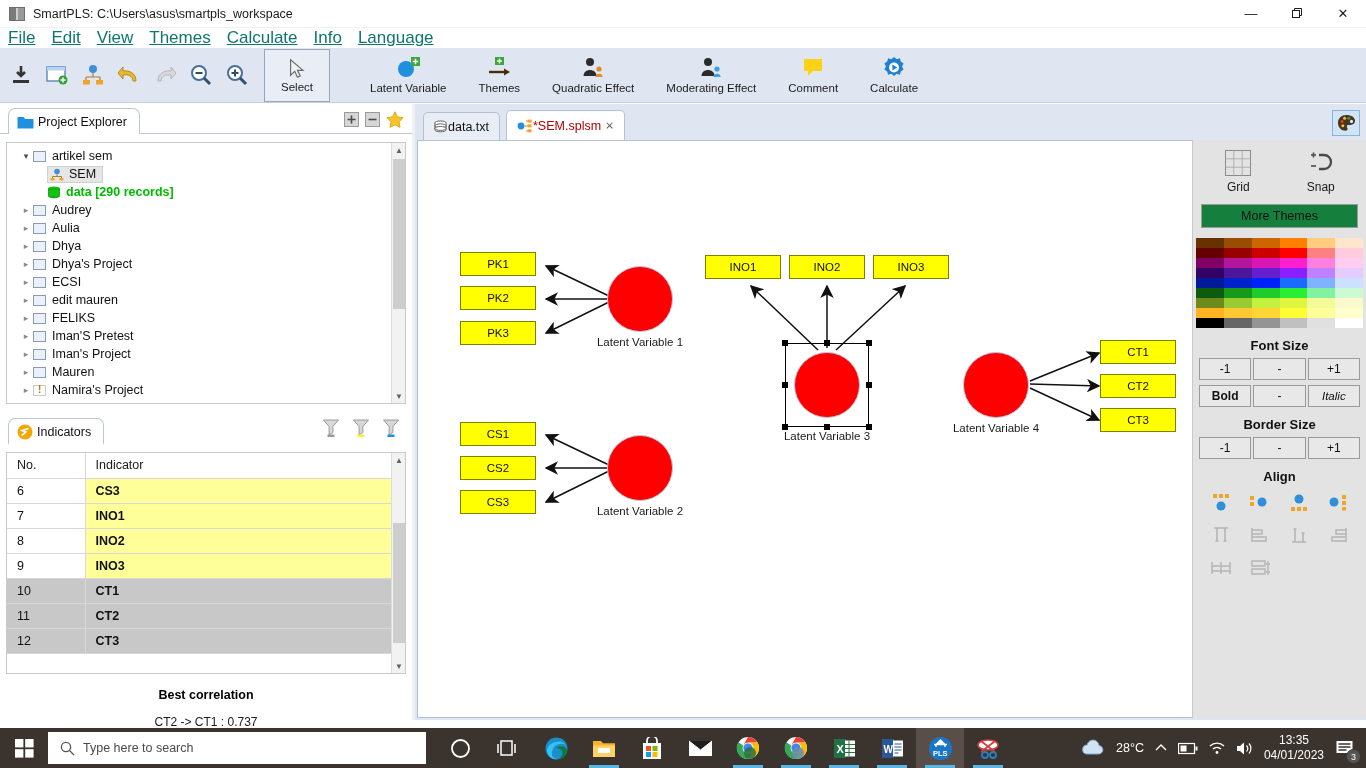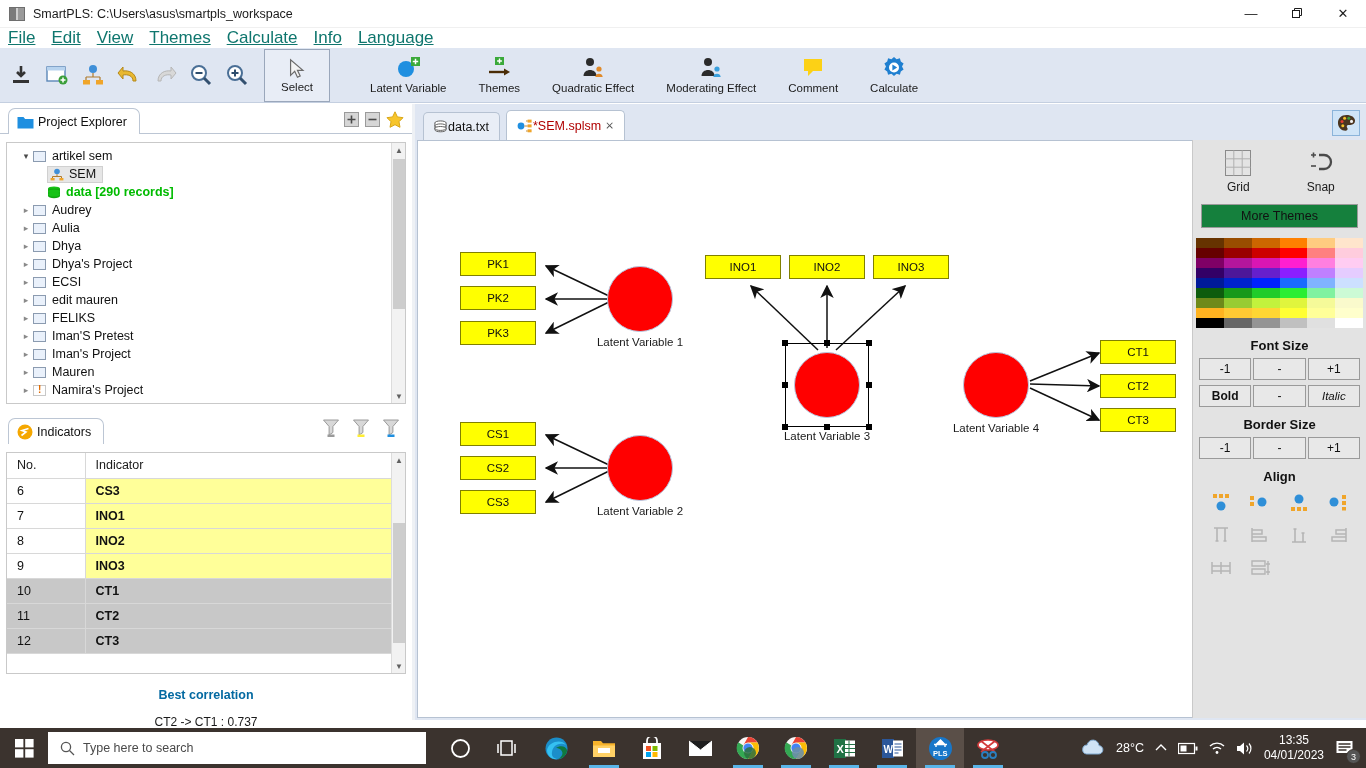--- a/index.html
+++ b/index.html
@@ -114,21 +114,21 @@
   table.ind td {
     height: 25px; padding-left: 10px; color: #111; border-bottom: 1px solid #d8d8d8;
     overflow: hidden; white-space: nowrap;
   }
   table.ind td.num { width: 78px; border-right: 1px solid #d8d8d8; }
   table.ind tr.hi td.val { background: #ffff99; font-weight: bold; }
   table.ind tr.gr td.num, table.ind tr.gr td.val { background: #c8c8c8; }
   table.ind tr.gr td.val { font-weight: bold; }
   table.ind th.num { width: 78px; border-right: 1px solid #d8d8d8; }
   .corr-wrap { position: absolute; left: 6px; top: 266px; width: 400px; text-align: center; }
-  .corr-title { font-size: 12.5px; font-weight: bold; color: #0369a1; margin-top: 8px; }
+  .corr-title { font-size: 12.5px; font-weight: bold; color: #000000; margin-top: 8px; }
   .corr-val { font-size: 12px; color: #1a1a1a; margin-top: 13px; }
 
   .split-v { position: absolute; left: 412px; top: 104px; width: 3px; height: 616px; background: #eef1f5; }
 
   
   .editor { position: absolute; left: 415px; top: 104px; width: 951px; height: 616px; background: #dfe6f2; }
   .tabstrip { position: absolute; left: 0; top: 0; width: 951px; height: 36px; }
   .etab {
     position: absolute; top: 6px; height: 30px; display: flex; align-items: center; gap: 1px;
     padding: 0 10px; font-size: 12.5px; color: #111;

